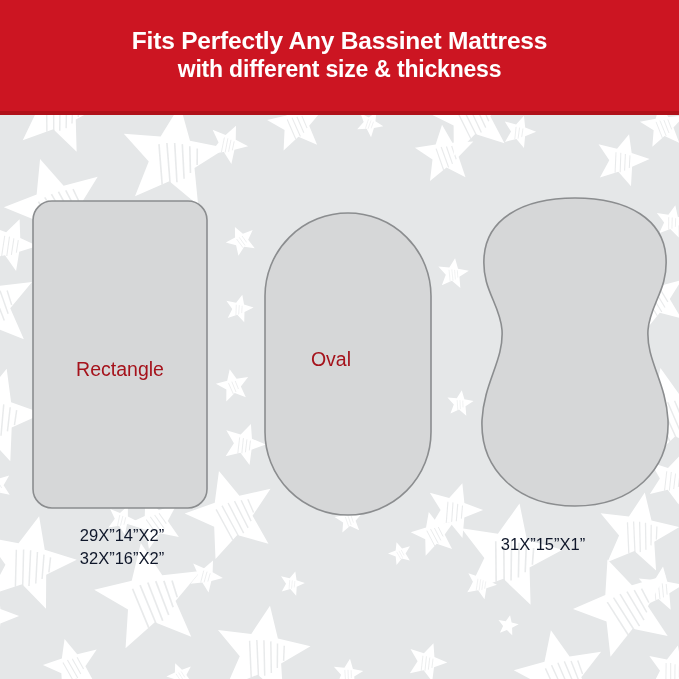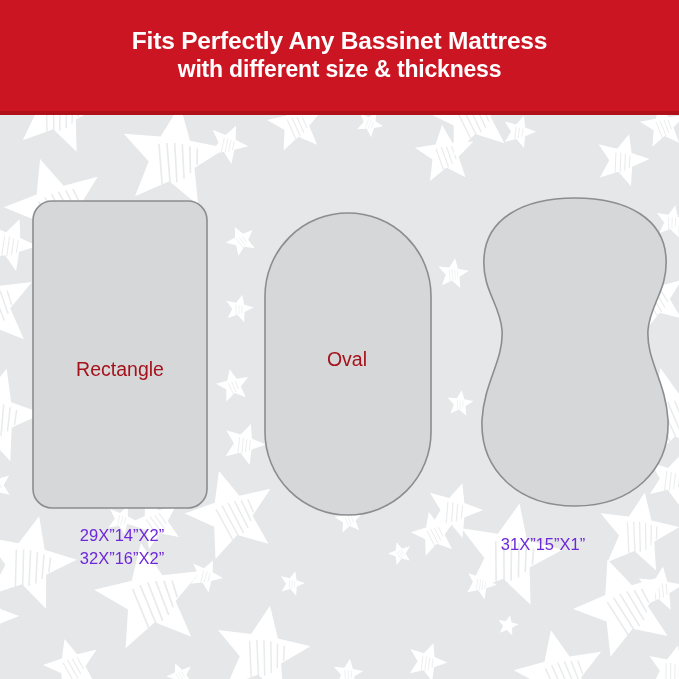--- a/index.html
+++ b/index.html
@@ -86,28 +86,28 @@
   .shape-label {
     position: absolute;
     z-index: 3;
     color: #a5121b;
     font-size: 19.5px;
     font-weight: normal;
     text-align: center;
     white-space: nowrap;
   }
   .label-rectangle { left: 32px;  top: 348px; width: 176px; margin-top: 10px; }
-  .label-oval      { left: 263px; top: 348px; width: 168px; }
+  .label-oval      { left: 247px; top: 348px; width: 168px; }
   .label-hourglass { left: 470px; top: 348px; width: 180px; }
 
   
   .dims {
     position: absolute;
     z-index: 3;
-    color: #6d28d9;
+    color: #0f172a;
     font-size: 16.5px;
     line-height: 1.42;
     text-align: center;
     white-space: nowrap;
   }
   .dims-rectangle { left: 22px;  top: 524px; width: 200px; }
   .dims-oval      { left: 250px; top: 533px; width: 196px; }
   .dims-hourglass { left: 450px; top: 533px; width: 186px; }
   .dims div { display: block; }
 </style>

